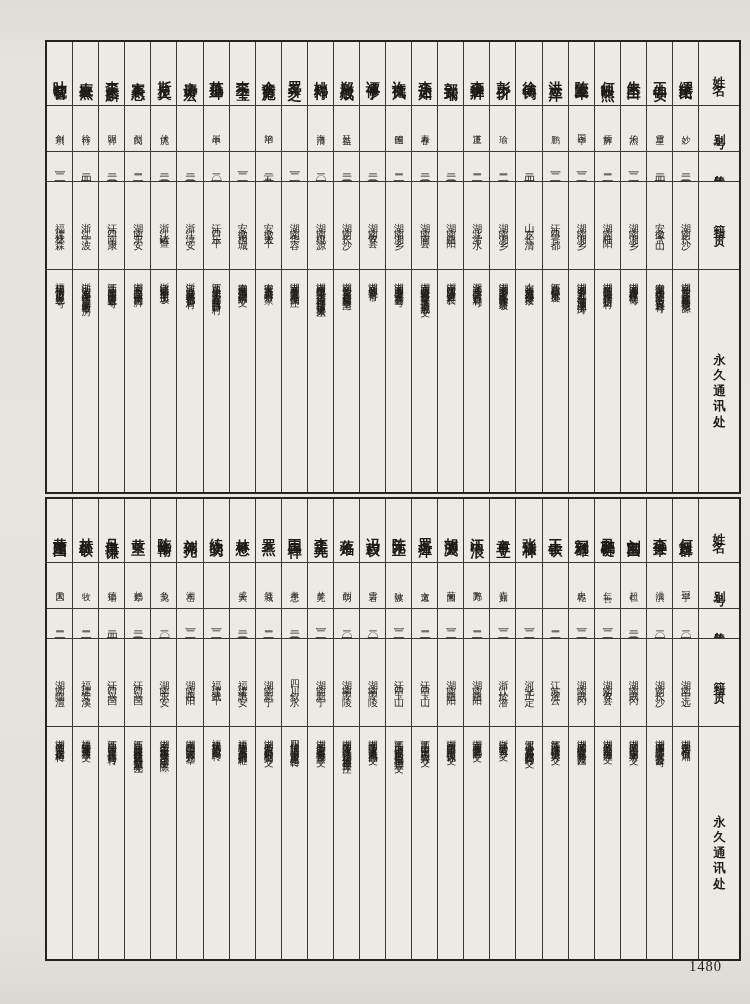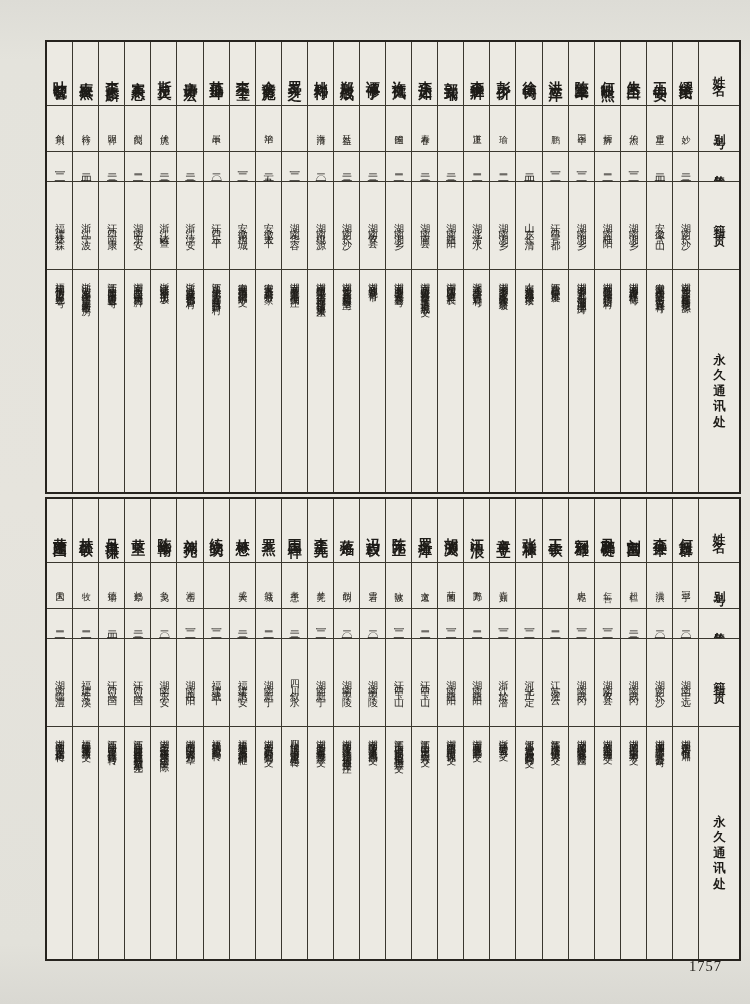--- a/index.html
+++ b/index.html
@@ -495,14 +495,14 @@
     <div class="cell c-name">黄建国</div>
     <div class="cell c-alias">天国</div>
     <div class="cell c-age">二二</div>
     <div class="cell c-native">湖南临澧</div>
     <div class="cell c-addr">湖南临澧文家店信柜转</div>
   </div>
 </div>
 
   </div>
 
-  <div class="pagenum">1757</div>
+  <div class="pagenum">1480</div>
 </div>
 
 </body></html>

